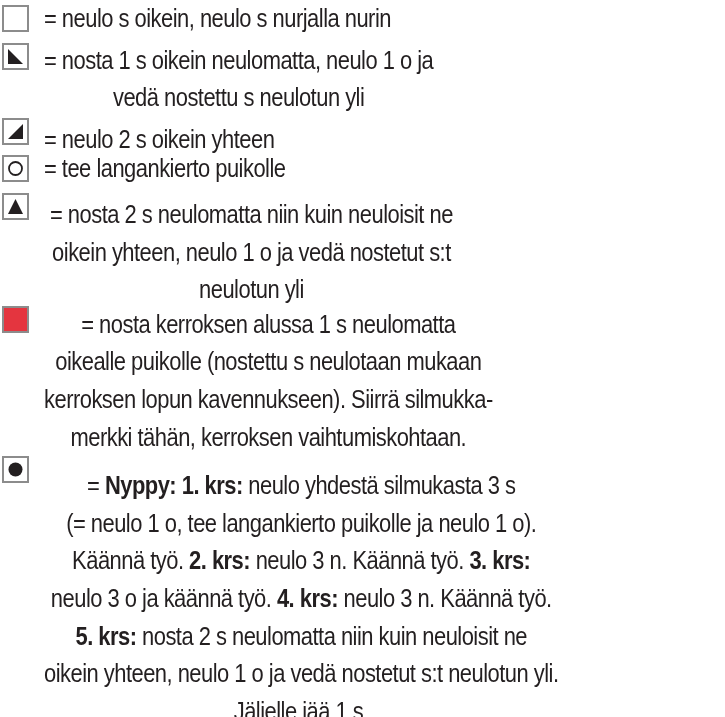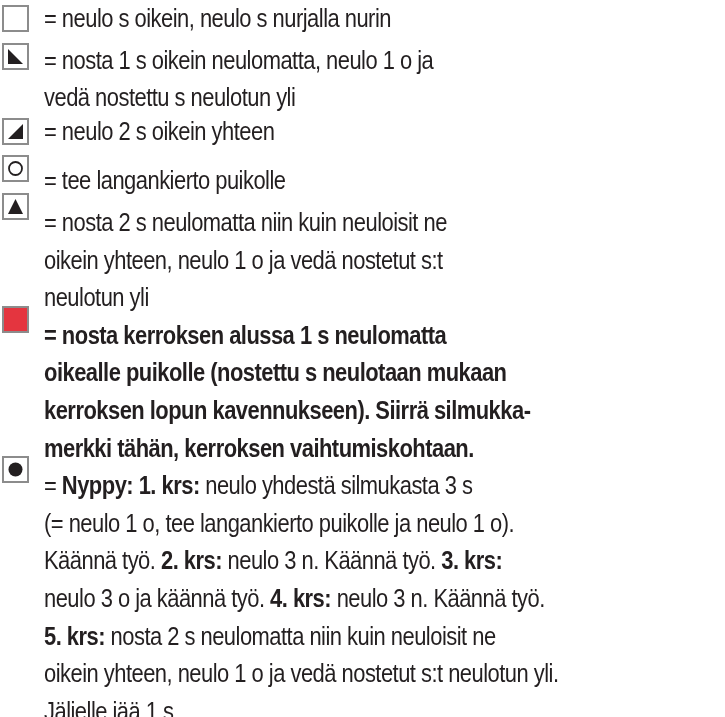--- a/index.html
+++ b/index.html
@@ -14,21 +14,21 @@
     .entry { position: relative; }
     .icon {
       position: absolute; left: 2px;
       width: 27px; height: 27px;
       box-sizing: border-box;
       border: 2px solid #8c8c8c;
       background: #fff;
     }
     .icon svg { position: absolute; left: 0; top: 0; width: 23px; height: 23px; }
     .icon.red { background: #e4353f; border-color: #8c8c8c; }
-    .lines { position: absolute; left: 44px; }
+    .lines { position: absolute; left: 44px; text-align: center; }
     .line {
       font-size: 25.5px; line-height: 37.6px; height: 37.6px; white-space: nowrap;
       letter-spacing: -0.6px;
       transform: scaleX(0.86); transform-origin: left center;
     }
     .line b { font-weight: bold; }
   </style>
 </head>
 <body>
 
@@ -52,52 +52,52 @@
       <div class="line">vedä nostettu s neulotun yli</div>
     </div>
   </div>
 
   <div class="entry" style="position:absolute;top:112.8px;">
     <div class="icon" style="top:5px;">
       <svg viewBox="0 0 23 23">
           <polygon points="19,4 19,19 4,19" fill="#231f20"></polygon>
         </svg>
     </div>
-    <div class="lines" style="top:0px;">
+    <div class="lines" style="top:8px;">
       <div class="line">= neulo 2 s oikein yhteen</div>
     </div>
   </div>
 
   <div class="entry" style="position:absolute;top:150.4px;">
     <div class="icon" style="top:5px;">
       <svg viewBox="0 0 23 23">
           <circle cx="11.5" cy="11.5" r="6.5" fill="none" stroke="#231f20" stroke-width="1.8"></circle>
         </svg>
     </div>
-    <div class="lines" style="top:12px;">
+    <div class="lines" style="top:0px;">
       <div class="line">= tee langankierto puikolle</div>
     </div>
   </div>
 
   <div class="entry" style="position:absolute;top:188px;">
     <div class="icon" style="top:5px;">
       <svg viewBox="0 0 23 23">
           <polygon points="11.5,4 19,19 4,19" fill="#231f20"></polygon>
         </svg>
     </div>
-    <div class="lines" style="top:16px;">
+    <div class="lines" style="top:8px;margin-left:6px;">
       <div class="line">= nosta 2 s neulomatta niin kuin neuloisit ne</div>
       <div class="line">oikein yhteen, neulo 1 o ja vedä nostetut s:t</div>
       <div class="line">neulotun yli</div>
     </div>
   </div>
 
   <div class="entry" style="position:absolute;top:300.8px;">
     <div class="icon red" style="top:5px;"></div>
-    <div class="lines" style="top:16px;font-weight:bold;">
+    <div class="lines" style="top:5px;">
       <div class="line">= nosta kerroksen alussa 1 s neulomatta</div>
       <div class="line">oikealle puikolle (nostettu s neulotaan mukaan</div>
       <div class="line">kerroksen lopun kavennukseen). Siirrä silmukka-</div>
       <div class="line">merkki tähän, kerroksen vaihtumiskohtaan.</div>
     </div>
   </div>
 
   <div class="entry" style="position:absolute;top:451.2px;">
     <div class="icon" style="top:5px;">
       <svg viewBox="0 0 23 23">

